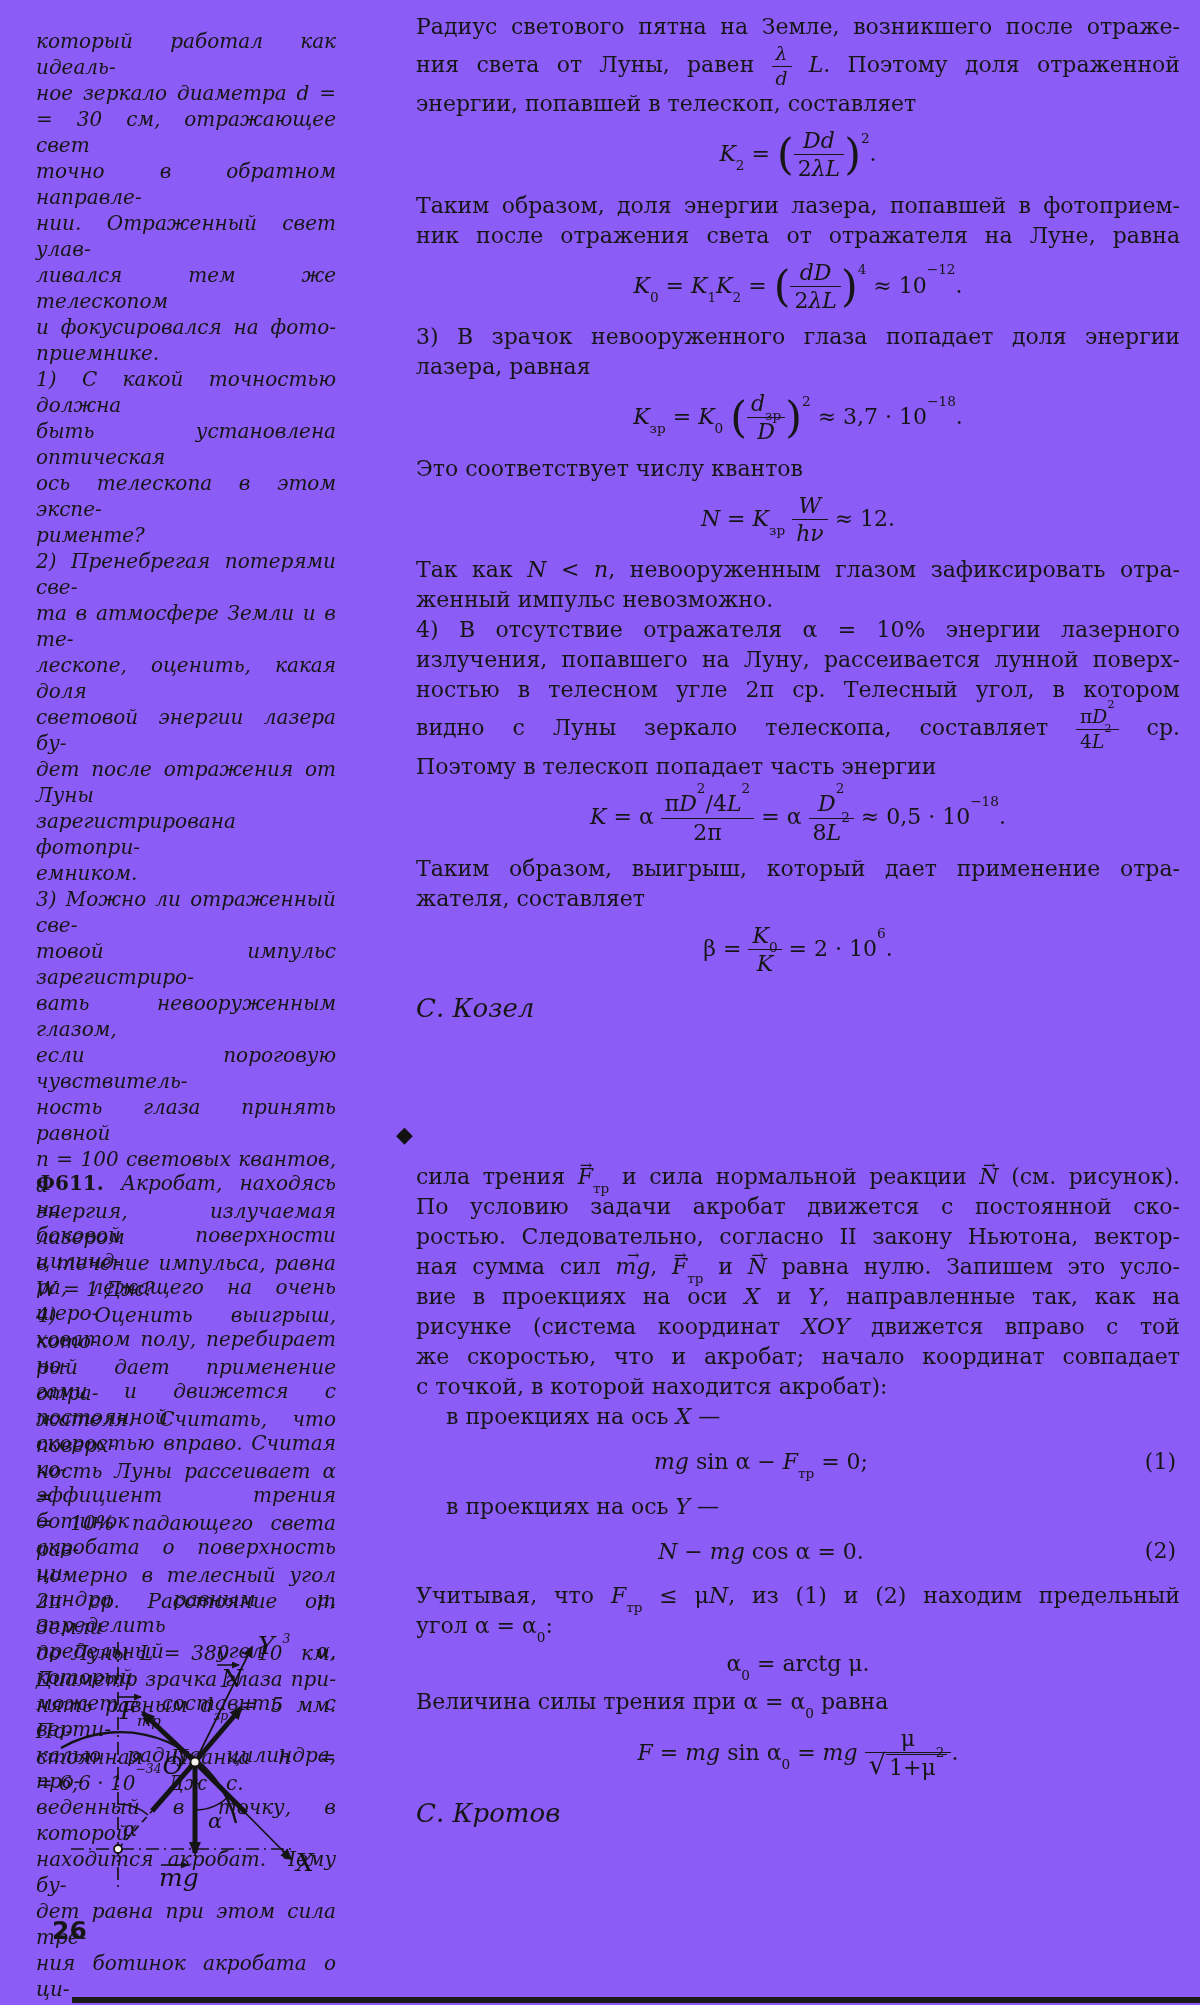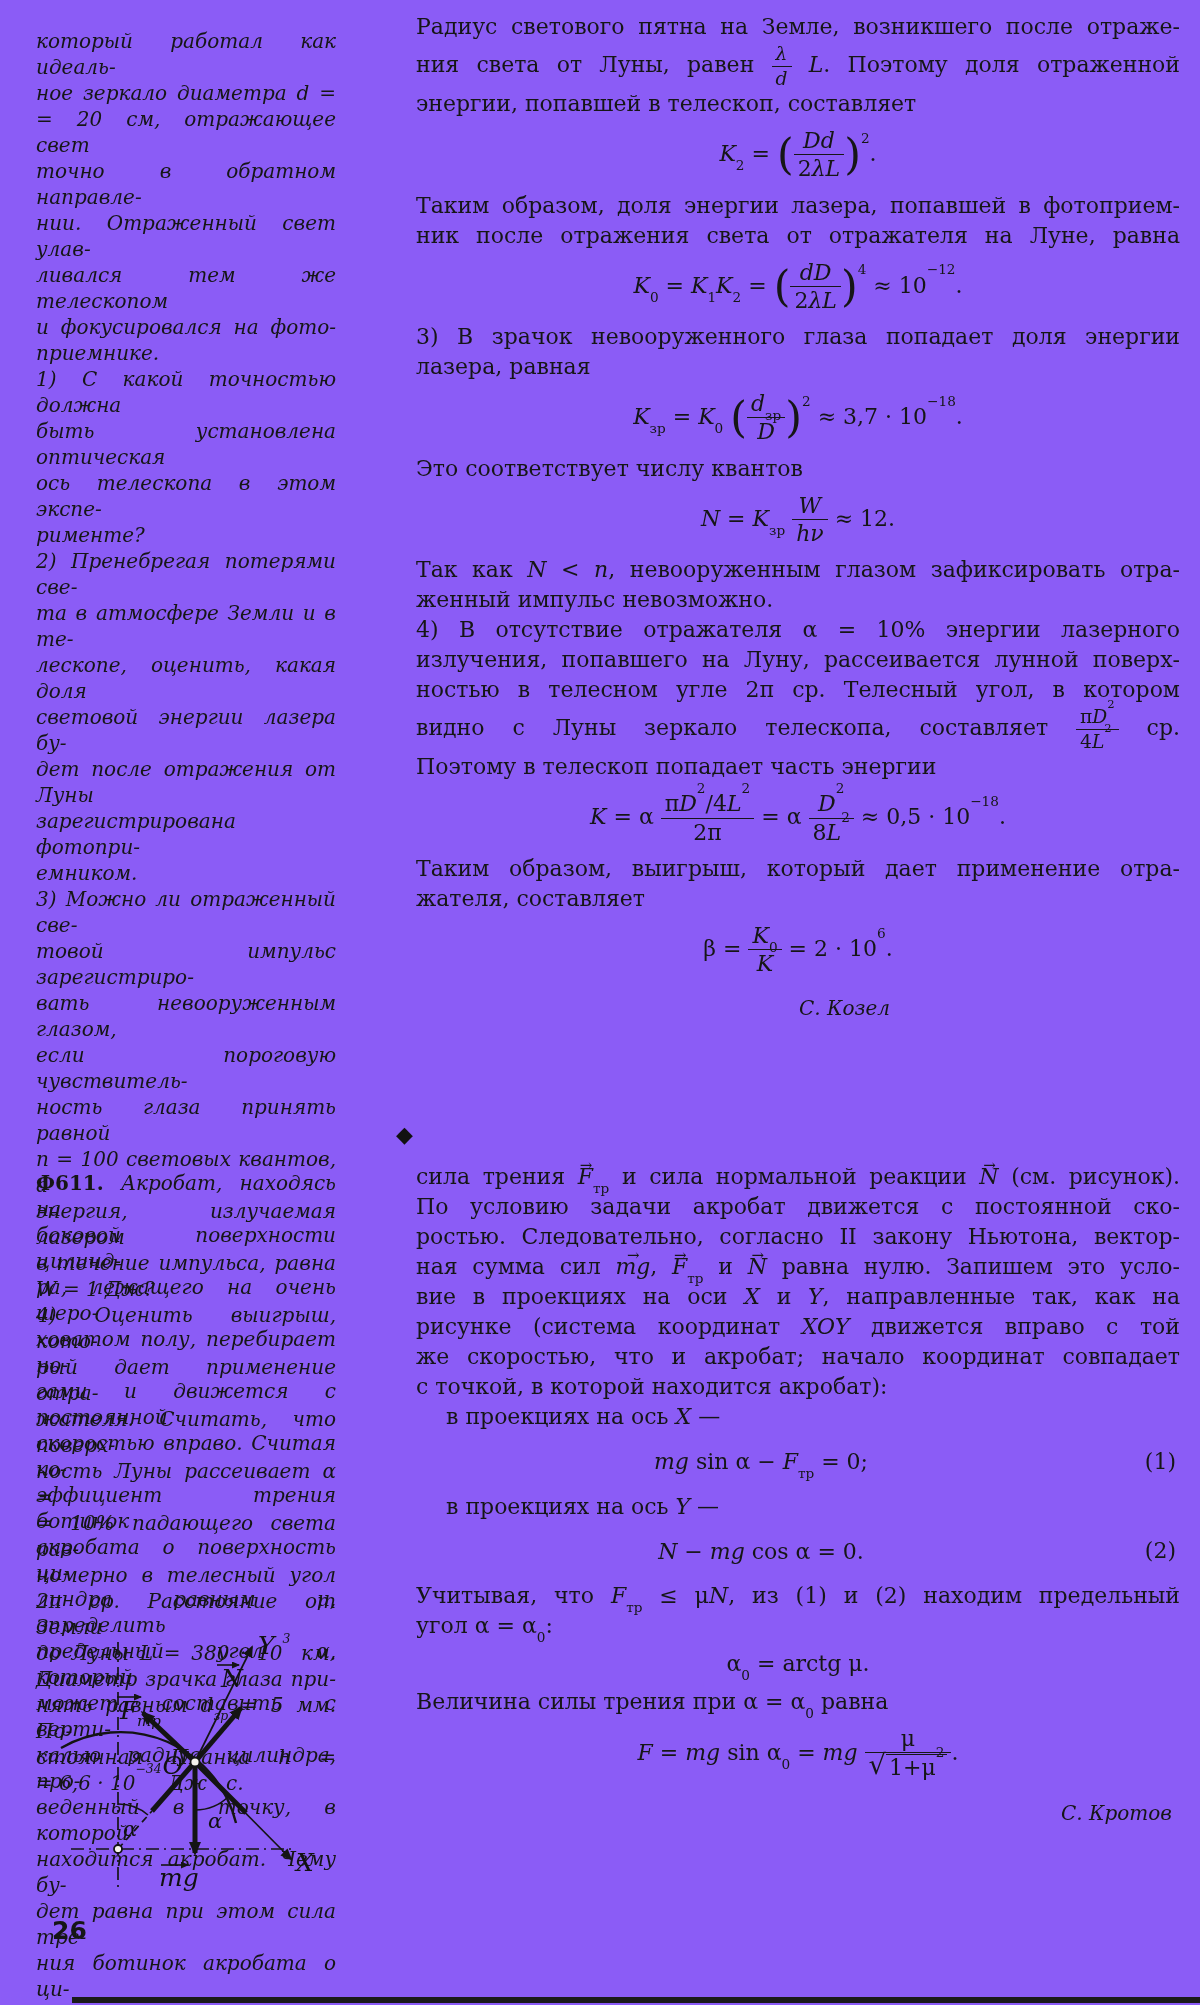--- a/index.html
+++ b/index.html
@@ -38,21 +38,21 @@
   .vec::after{content:"→";position:absolute;left:50%;transform:translateX(-50%);
               top:-0.78em;font-size:0.68em;letter-spacing:-1px;}
   .sqrt{display:inline-flex;align-items:flex-start;}
   .rsign{font-size:1.25em;line-height:1;transform:translateY(-3px);}
   .rad{border-top:1.6px solid currentColor;padding:0 3px;}
 
   .eqrow{display:flex;align-items:center;margin:7px 0;justify-content:center;}
   .eqmain{flex:1;text-align:center;}
   .eqnum{width:70px;text-align:right;padding-right:4px;}
 
-  .sign{font-style:italic;text-align:right;margin-top:16px;font-size:20px;}
+  .sign{font-style:italic;margin-top:16px;font-size:26px;}
   #sign1{padding-right:290px;}
   #sign2{padding-right:8px;}
 
   .diamond{position:absolute;left:396px;top:1122px;font-size:22px;color:#111;}
   .pagenum{position:absolute;left:52px;top:1916px;font-weight:bold;font-size:25px;
            font-family:"DejaVu Sans","Liberation Sans",sans-serif;}
   .edge{position:absolute;left:72px;top:1997px;width:1128px;height:6px;background:#1a1a1a;}
 
   #diagram{position:absolute;left:25px;top:1612px;}
   #diagram line,#diagram path{stroke:#141414;fill:none;}
@@ -61,21 +61,21 @@
   .dang{font-style:italic;font-size:21px;fill:#111;font-family:"DejaVu Serif",serif;}
 </style>
 </head>
 <body>
 
 <div class="page">
 
   <div class="leftcol" id="p-tail">
       <div class="jline">который работал как идеаль-</div>
       <div class="jline">ное зеркало диаметра d =</div>
-      <div class="jline">= 20 см, отражающее свет</div>
+      <div class="jline">= 30 см, отражающее свет</div>
       <div class="jline">точно в обратном направле-</div>
       <div class="jline">нии. Отраженный свет улав-</div>
       <div class="jline">ливался тем же телескопом</div>
       <div class="jline">и фокусировался на фото-</div>
       <div class="jline end">приемнике.</div>
       <div class="jline">1) С какой точностью должна</div>
       <div class="jline">быть установлена оптическая</div>
       <div class="jline">ось телескопа в этом экспе-</div>
       <div class="jline end">рименте?</div>
       <div class="jline">2) Пренебрегая потерями све-</div>

